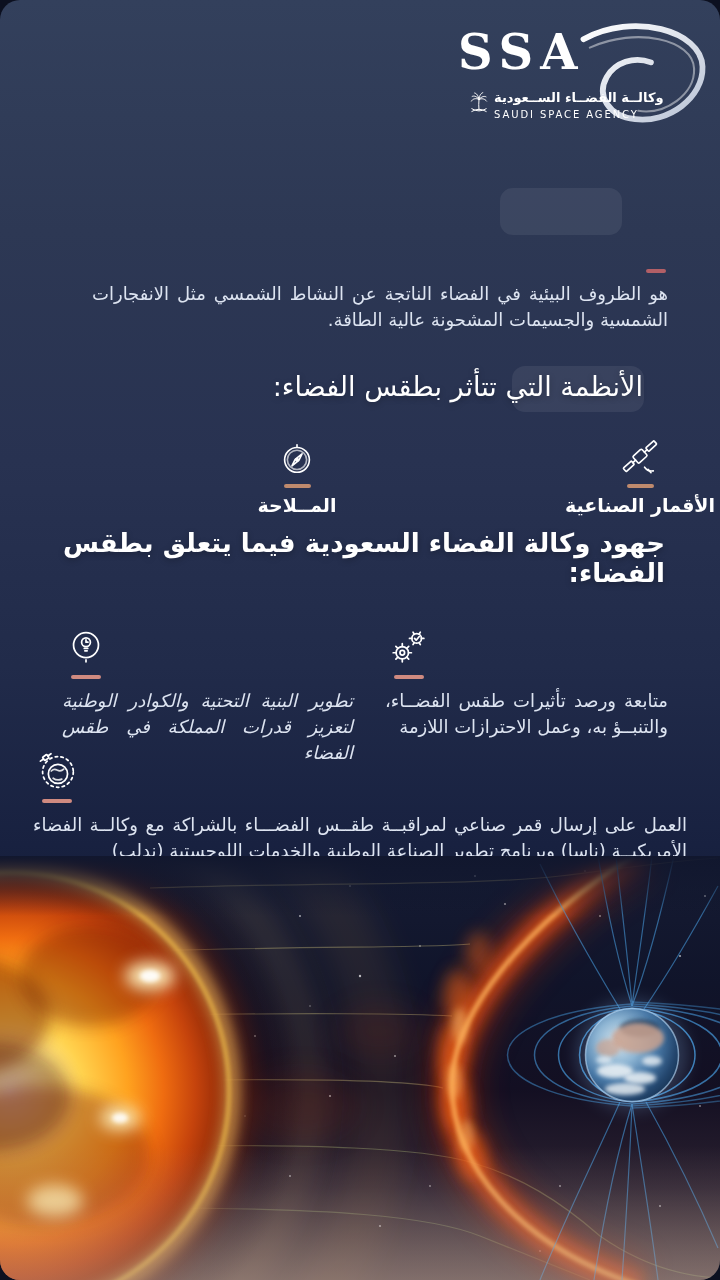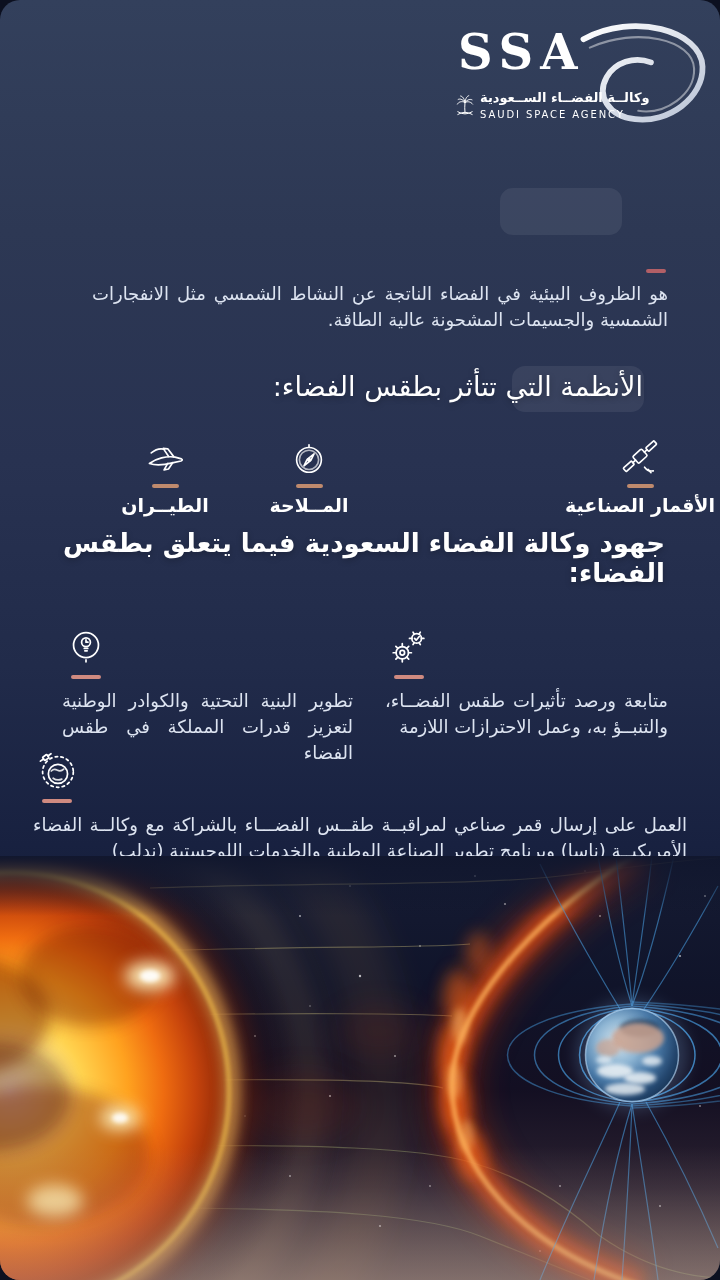--- a/index.html
+++ b/index.html
@@ -15,42 +15,42 @@
   .pill2{top:366px;left:512px;width:132px;height:46px;}
 
   .intro-title{top:194px;right:186px;font-size:27px;font-weight:bold;text-shadow:0 2px 6px rgba(0,0,0,.25);}
   .dash{top:269px;left:646px;width:20px;height:4px;border-radius:2px;background:var(--accent-dash,#b25f66);}
   .intro-body{top:281px;left:92px;width:576px;font-size:18px;line-height:26px;
     text-align:justify;text-align-last:right;color:var(--body-text,#dce3f0);}
 
   .systems-heading{top:371px;right:77px;font-size:27px;font-weight:normal;text-shadow:0 2px 6px rgba(0,0,0,.25);}
   .sys-item{top:436px;display:flex;flex-direction:column;align-items:center;}
   .sys-sat{left:558px;width:164px;} .sys-com{left:383px;width:140px;}
-  .sys-nav{left:239px;width:140px;} .sys-avi{left:95px;width:140px;}
+  .sys-nav{left:227px;width:140px;} .sys-avi{left:95px;width:140px;}
   .sys-icon{width:44px;height:44px;}
   .mini-div{width:27px;height:4px;border-radius:2px;background:var(--accent-tan,#bf8a6d);margin-top:4px;}
   .sys-label{margin-top:6px;font-size:19px;font-weight:bold;white-space:nowrap;}
 
   .efforts-heading{top:528px;right:55px;font-size:26px;font-weight:bold;text-shadow:0 2px 6px rgba(0,0,0,.25);}
   .effort{display:flex;flex-direction:column;align-items:flex-end;}
   .effort-r{top:624px;left:385px;width:283px;}
-  .effort-l{top:624px;left:62px;width:291px;}
+  .effort-l{top:624px;left:62px;width:291px;font-style:italic;}
   .effort-w{top:748px;left:33px;width:654px;}
   .eff-iconwrap{width:48px;display:flex;flex-direction:column;align-items:center;margin-right:-2px;}
   .eff-icon{width:46px;height:46px;}
   .eff-div{width:30px;height:4px;border-radius:2px;background:var(--accent-pink,#cf8a80);margin-top:5px;}
   .eff-text{margin-top:9px;width:100%;font-size:18px;line-height:26px;
     text-align:justify;text-align-last:right;color:var(--body-text,#dce3f0);}
 
   
   .logo{top:24px;right:12px;width:256px;height:106px;}
   .logo-swoosh{position:absolute;top:-4px;left:102px;width:158px;height:110px;}
   .logo-ssa{position:absolute;top:0;left:6px;font-size:48px;font-weight:bold;letter-spacing:7px;
     font-family:"DejaVu Serif",serif;}
-  .logo-sub{position:absolute;top:66px;left:4px;display:flex;gap:6px;align-items:center;}
+  .logo-sub{position:absolute;top:66px;left:18px;display:flex;gap:6px;align-items:flex-start;}
   .palm{width:18px;height:24px;}
   .logo-ar{font-size:13px;font-weight:bold;white-space:nowrap;line-height:15px;}
   .logo-en{font-size:10px;letter-spacing:1.9px;white-space:nowrap;margin-top:4px;}
 
   .scene{top:856px;left:0;width:720px;height:424px;}
   .icon-stroke{stroke:#fff;fill:none;stroke-width:1.8;stroke-linecap:round;stroke-linejoin:round;}
 </style>
 </head>
 <body>
 
@@ -122,32 +122,20 @@
         <circle cx="24" cy="26" r="10.5" opacity=".65"></circle>
         <path d="M29.5,19.5 L26,26.5 L18.5,32.5 L22,25.5 Z"></path>
         <circle cx="24" cy="26" r="1.4" fill="#fff"></circle>
         <line x1="24" y1="9.5" x2="24" y2="12"></line>
       </g>
     </svg>
     <div class="mini-div"></div>
     <div class="sys-label">المــلاحة</div>
   </div>
 
-  <div class="abs sys-item sys-avi">
-    <svg class="sys-icon" viewBox="0 0 48 48">
-      <g class="icon-stroke">
-        <path d="M7,30 C14,24.5 26,21.5 35,23 L42,25 C43.2,25.4 43.2,26.8 41.5,27.3 L32,29.3 C24,31.3 13,32 7,30 Z"></path>
-        <path d="M28,22.3 L22,13.5 L27,14 L33.5,22.5"></path>
-        <path d="M27,29.8 L23,37 L27.8,36 L32.5,29"></path>
-        <path d="M9,18.5 Q16,12.5 23.5,14.5"></path>
-      </g>
-    </svg>
-    <div class="mini-div"></div>
-    <div class="sys-label">الطيــران</div>
-  </div>
 
   <div class="abs efforts-heading">جهود وكالة الفضاء السعودية فيما يتعلق بطقس الفضاء:</div>
 
   <div class="abs effort effort-r">
     <div class="eff-iconwrap">
       <svg class="eff-icon" viewBox="0 0 48 48">
         <g class="icon-stroke" stroke-width="1.6">
           <circle cx="17" cy="30" r="6.5"></circle>
             <circle cx="17" cy="30" r="2.4"></circle>
           <line x1="23.5" y1="30" x2="26.5" y2="30"></line>

